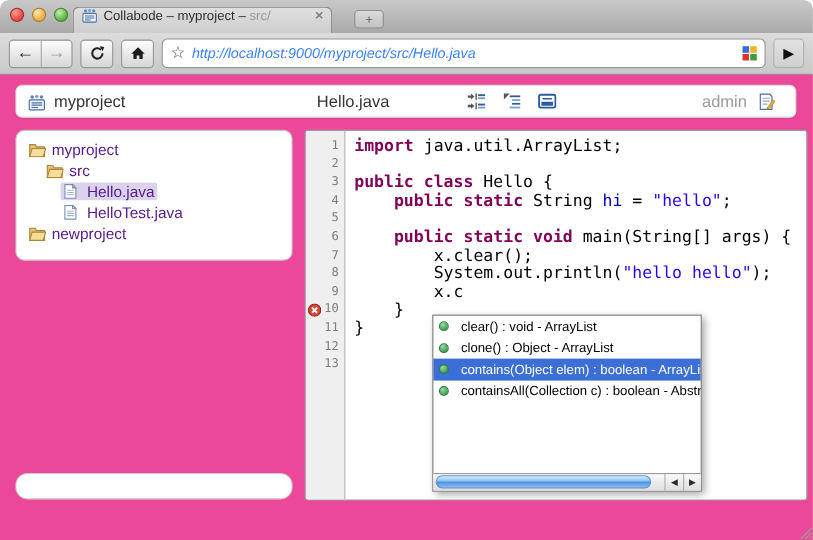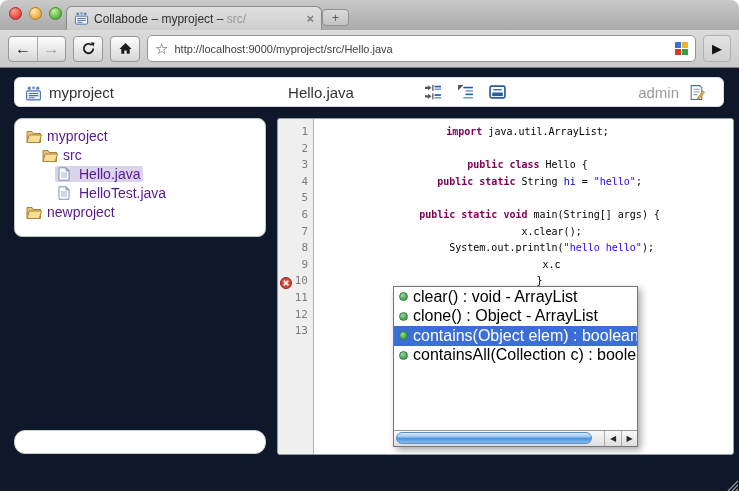--- a/index.html
+++ b/index.html
@@ -11,23 +11,23 @@
 
   
   .titlebar { position:absolute; top:0; left:0; right:0; height:30px;
               background:linear-gradient(#c9c9c9,#a9a9a9); border-radius:8px 8px 0 0; }
   .lights { position:absolute; left:9px; top:7px; display:flex; gap:7px; }
   .light { width:13px; height:13px; border-radius:50%; }
   .light.red   { background:radial-gradient(circle at 35% 30%, #ff9d94, #e3443d 70%); border:1px solid #9e352f; }
   .light.yellow{ background:radial-gradient(circle at 35% 30%, #ffe9a8, #e9a940 70%); border:1px solid #a77f2a; }
   .light.green { background:radial-gradient(circle at 35% 30%, #c8f0a8, #57b13e 70%); border:1px solid #3f8730; }
 
-  .tab { position:absolute; left:66px; bottom:0; width:256px; height:24px;
+  .tab { position:absolute; left:66px; bottom:0; width:236px; height:24px;
          background:linear-gradient(#dfdfdf,#cdcdcd); border:1px solid #8b8b8b; border-bottom:none;
-         border-radius:6px 6px 0 0; display:flex; align-items:center; padding:0 7px; gap:5px; }
+         border-radius:6px 6px 0 0; display:flex; align-items:flex-start; padding:0 7px; gap:5px; }
   .tab-title { font-size:12px; color:#2e2e2e; white-space:nowrap; overflow:hidden; flex:1; }
   .tab-title .fade { color:#9a9a9a; }
   .tab-close { font-size:13px; color:#7e7e7e; font-weight:bold; line-height:1; cursor:default; }
   .newtab { position:absolute; left:322px; bottom:4px; width:27px; height:17px;
             background:linear-gradient(#dadada,#c3c3c3); border:1px solid #8f8f8f; border-radius:4px;
             display:flex; align-items:center; justify-content:center; font-size:12px; color:#5d5d5d; }
 
   
   .btoolbar { position:absolute; top:30px; left:0; right:0; height:38px;
               background:linear-gradient(#dcdcdc,#c9c9c9); border-bottom:1px solid #828282;
@@ -37,29 +37,29 @@
   .navbtn { width:28px; display:flex; align-items:center; justify-content:center;
             font-size:16px; font-weight:bold; color:#2b2b2b; }
   .navbtn + .navbtn { border-left:1px solid #a8a8a8; }
   .navbtn.disabled { color:#9d9d9d; }
   .sqbtn { width:30px; height:26px; border:1px solid #979797; border-radius:4px;
            background:linear-gradient(#fdfdfd,#d6d6d6);
            display:flex; align-items:center; justify-content:center; }
   .omnibox { flex:1; height:27px; background:#fff; border:1px solid #969696; border-radius:5px;
              display:flex; align-items:center; padding:0 7px; gap:6px; }
   .star { font-size:15px; color:#4b4b4b; line-height:1; }
-  .url { flex:1; font-size:11px; color:#404040; white-space:nowrap; overflow:hidden; }
+  .url { flex:1; font-size:13px; color:#3b82f6; white-space:nowrap; overflow:hidden;font-style:italic; }
   .gridicon { display:grid; grid-template-columns:6px 6px; grid-template-rows:6px 6px; gap:1px; }
   .gridicon i { display:block; }
   .playbtn { width:28px; height:27px; border:1px solid #b0b0b0; border-radius:4px;
              display:flex; align-items:center; justify-content:center;
              font-size:13px; color:#111; background:linear-gradient(#e3e3e3,#cfcfcf); }
 
   
-  .page { position:absolute; top:68px; left:0; right:0; bottom:0; background:#0f172a; }
+  .page { position:absolute; top:68px; left:0; right:0; bottom:0; background:#ec4899; }
 
   .app-toolbar { position:absolute; left:14px; top:9px; width:710px; height:30px;
                  background:#fff; border:1px solid #dcdcdc; border-radius:6px;
                  box-shadow:0 1px 2px rgba(0,0,0,0.07); }
   .logo { position:absolute; left:10px; top:7px; width:17px; height:17px; }
   .project-label { position:absolute; left:34px; top:6px; font-size:15px; color:#333; }
   .file-title { position:absolute; left:240px; top:6px; width:132px; text-align:center;
                 font-size:15px; color:#333; }
   .tb-icons { position:absolute; left:410px; top:0; height:100%; display:flex; gap:15px; align-items:center; }
   .tb-icons span { width:17px; height:17px; display:inline-block; }
@@ -80,32 +80,32 @@
 
   
   .editor-panel { position:absolute; left:277px; top:50px; width:457px; height:337px;
                   background:#fff; border:1px solid #9c9c9c; border-radius:3px; overflow:hidden; }
   .gutter { position:absolute; left:0; top:0; bottom:0; width:36px; background:#efefef;
             border-right:1px solid #b3b3b3; padding-top:5px; }
   .gutter-num { height:16.6px; line-height:16.6px; text-align:right; padding-right:5px;
                 font-family:"DejaVu Sans Mono", monospace; font-size:11px; color:#7d7d7d; }
   .err-ic { position:absolute; left:2px; width:12px; height:12px; }
   .code { position:absolute; left:44px; top:5px; right:0; font-family:"DejaVu Sans Mono", monospace;
-          font-size:10px;text-align:center; }
+          font-size:15px; }
   .code-line { height:16.6px; line-height:16.6px; white-space:pre; }
   .tk-k { color:#7f0055; font-weight:bold; }
   .tk-s { color:#2a00ff; }
   .tk-f { color:#0000c0; }
   .tk-p { color:#000; }
 
   
   .popup { position:absolute; left:115px; top:167px; width:245px; height:161px;
            background:#fff; border:1px solid #767676; box-shadow:3px 3px 7px rgba(0,0,0,0.35); }
-  .pitem { height:19.5px; display:flex; align-items:center; gap:5px; padding-left:5px;
-           font-size:16px; color:#000; white-space:nowrap; overflow:hidden; }
+  .pitem { height:19.5px; display:flex; align-items:center; gap:11px; padding-left:5px;
+           font-size:12px; color:#000; white-space:nowrap; overflow:hidden; }
   .pitem.sel { background:#3b6fd6; color:#fff; }
   .m-ic { width:9px; height:9px; border-radius:50%; flex:0 0 9px;
           background:radial-gradient(circle at 35% 30%, #9fd8a8, #3c9d4e 75%); border:1px solid #2e7d3c; }
   .pscroll { position:absolute; left:0; right:0; bottom:0; height:16px; border-top:1px solid #9a9a9a;
              background:linear-gradient(#fafafa,#dedede); display:flex; }
   .ptrack { flex:1; position:relative; border-right:1px solid #ababab; }
   .pthumb { position:absolute; left:2px; top:1px; width:196px; height:12px; border-radius:7px;
             border:1px solid #5e90c8;
             background:linear-gradient(#d9ecfc 0%, #8fc3f2 40%, #4f93e0 55%, #86bdf1 100%); }
   .sbtn { width:16px; display:flex; align-items:center; justify-content:center;

